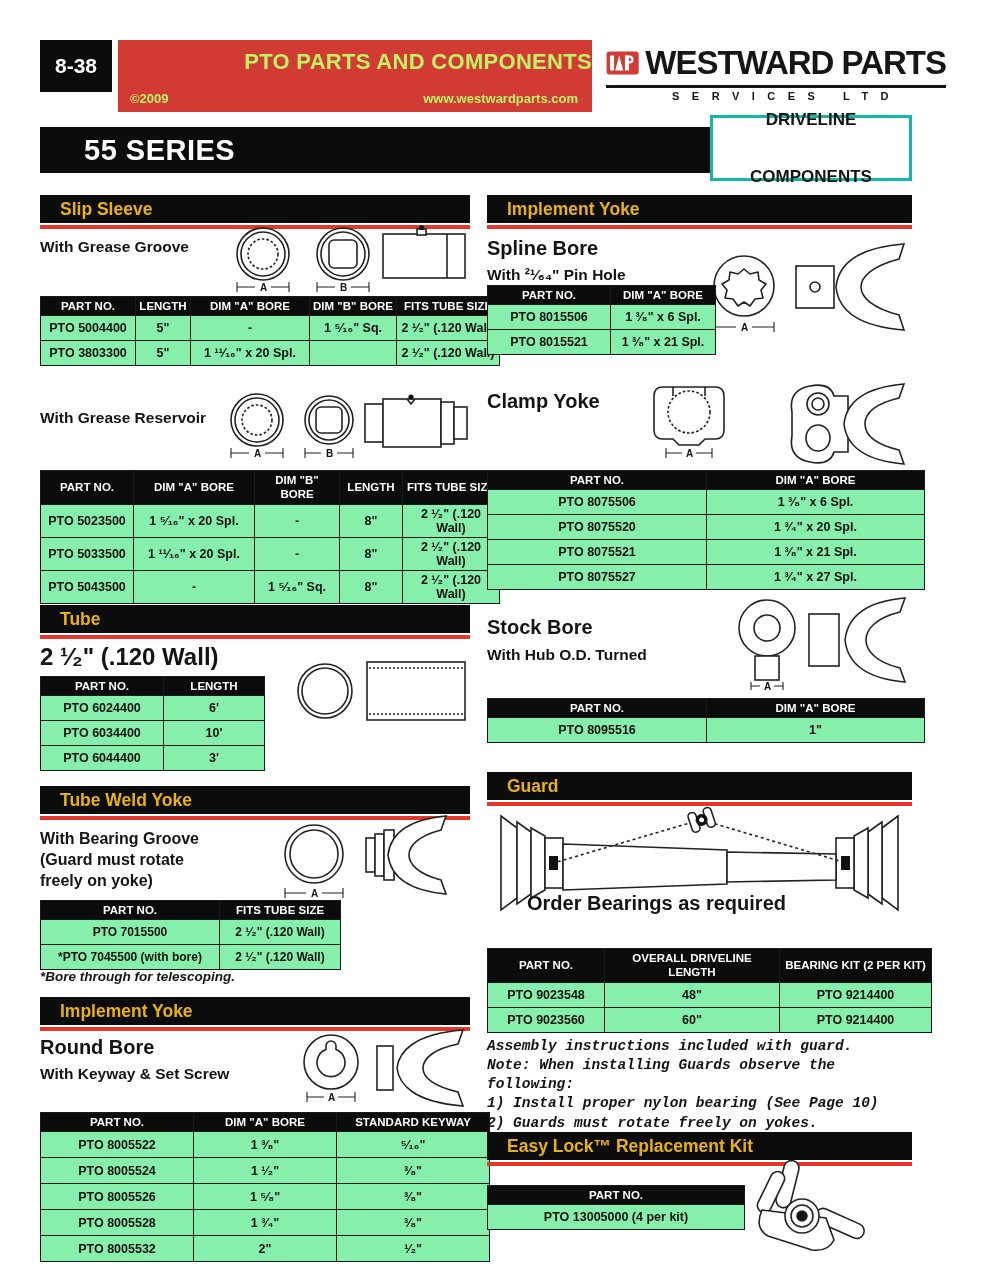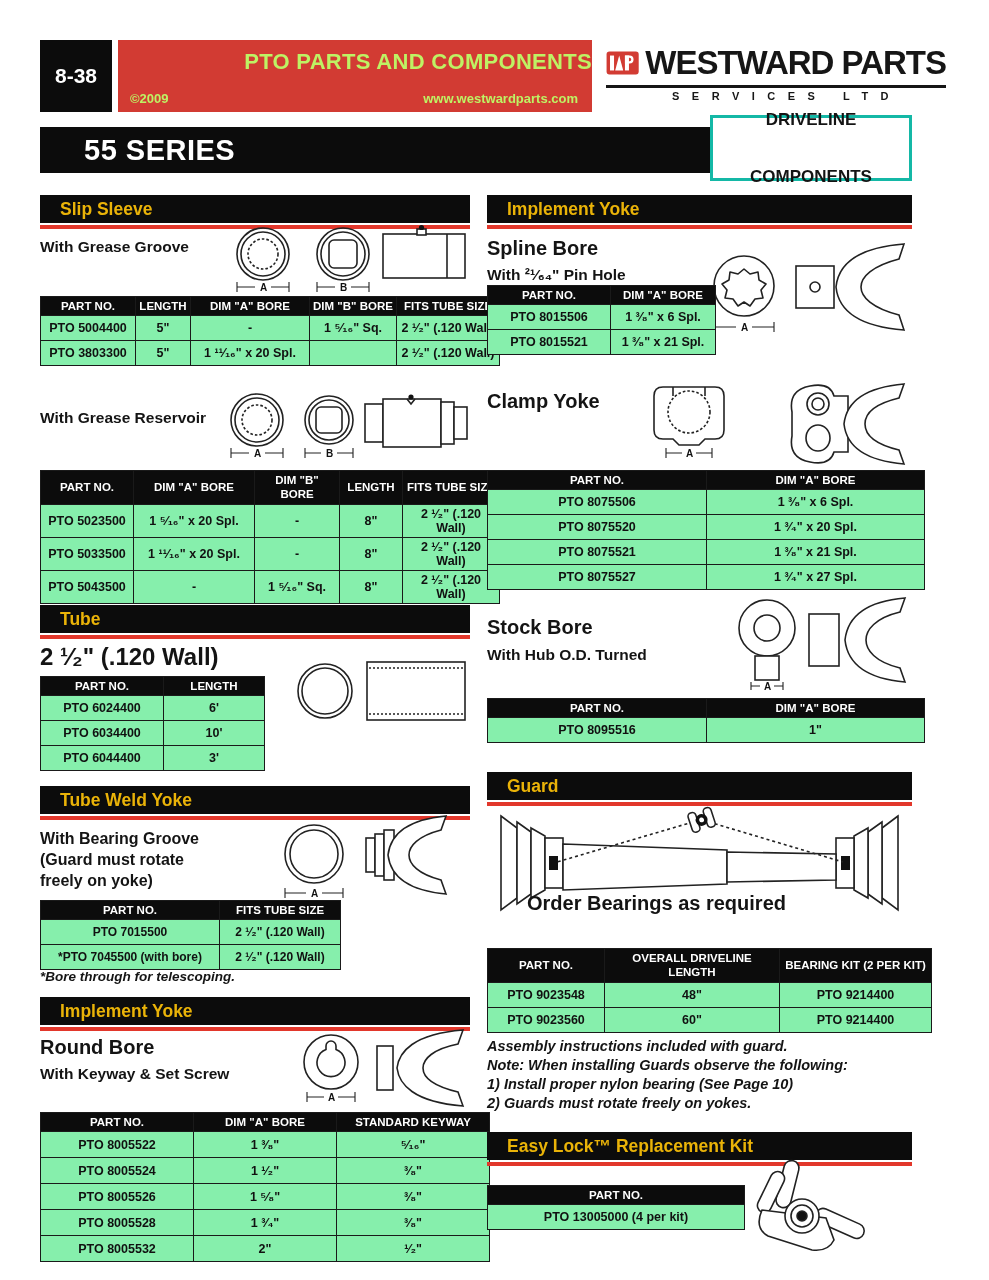--- a/index.html
+++ b/index.html
@@ -27,21 +27,21 @@
   
   .section-bar{background:#0c0c0c;color:#eab308;font-weight:bold;font-size:17.5px;
                height:28px;line-height:28px;padding-left:20px;}
   .red-rule{height:4px;background:#e2372b;margin-top:2px;}
 
   
   .h-big{font-size:20px;font-weight:bold;}
   .h-sub{font-size:15.5px;font-weight:bold;margin-top:4px;}
   .h-size{font-size:24px;font-weight:bold;}
   .foot{font-style:italic;font-weight:bold;font-size:13.5px;}
-  .notes{font-style:italic;font-weight:bold;font-size:14.5px;line-height:1.32;}
+  .notes{font-style:italic;font-weight:bold;font-size:14.5px;line-height:1.32;font-family:Liberation Mono, monospace;}
 
   
   table{border-collapse:collapse;table-layout:fixed;background:#86efac;}
   th,td{border:1.6px solid #1a1a1a;text-align:center;font-weight:bold;padding:2px 3px;overflow:hidden;}
   th{background:#0c0c0c;color:#fff;font-size:11.5px;line-height:1.25;}
   td{font-size:12.5px;color:#111;height:20px;}
   #t-slip1 th:nth-child(1){width:88px}#t-slip1 th:nth-child(2){width:48px}
   #t-slip1 th:nth-child(3){width:112px}#t-slip1 th:nth-child(4){width:80px}
   #t-slip1 th:nth-child(5){width:96px}
   #t-slip2 th:nth-child(1){width:86px}#t-slip2 th:nth-child(2){width:114px}
@@ -62,21 +62,21 @@
   .ln{stroke:#222;fill:none;stroke-width:1.6;}
   .lnw{stroke:#222;fill:#fff;stroke-width:1.6;}
   .dim{stroke:#222;stroke-width:1.1;fill:none;}
   .dimtxt{font-size:10px;font-weight:bold;fill:#111;font-family:"Liberation Sans",sans-serif;}
 </style>
 </head>
 <body>
 
 <div id="page">
 
-  <div id="pagenum" class="abs" style="left:40px;top:40px;width:72px;height:72px;">8-38</div>
+  <div id="pagenum" class="abs" style="left:40px;top:40px;width:72px;height:52px;">8-38</div>
 
   <div id="banner" class="abs" style="left:118px;top:40px;width:474px;height:72px;">
     <div class="bt">PTO PARTS AND COMPONENTS</div>
     <div class="cc">©2009</div>
     <div class="ww">www.westwardparts.com</div>
   </div>
 
   <div id="logo" class="abs" style="left:606px;top:42px;width:340px;">
     <div class="row1">
       <svg width="58" height="42" viewBox="0 0 58 42">

